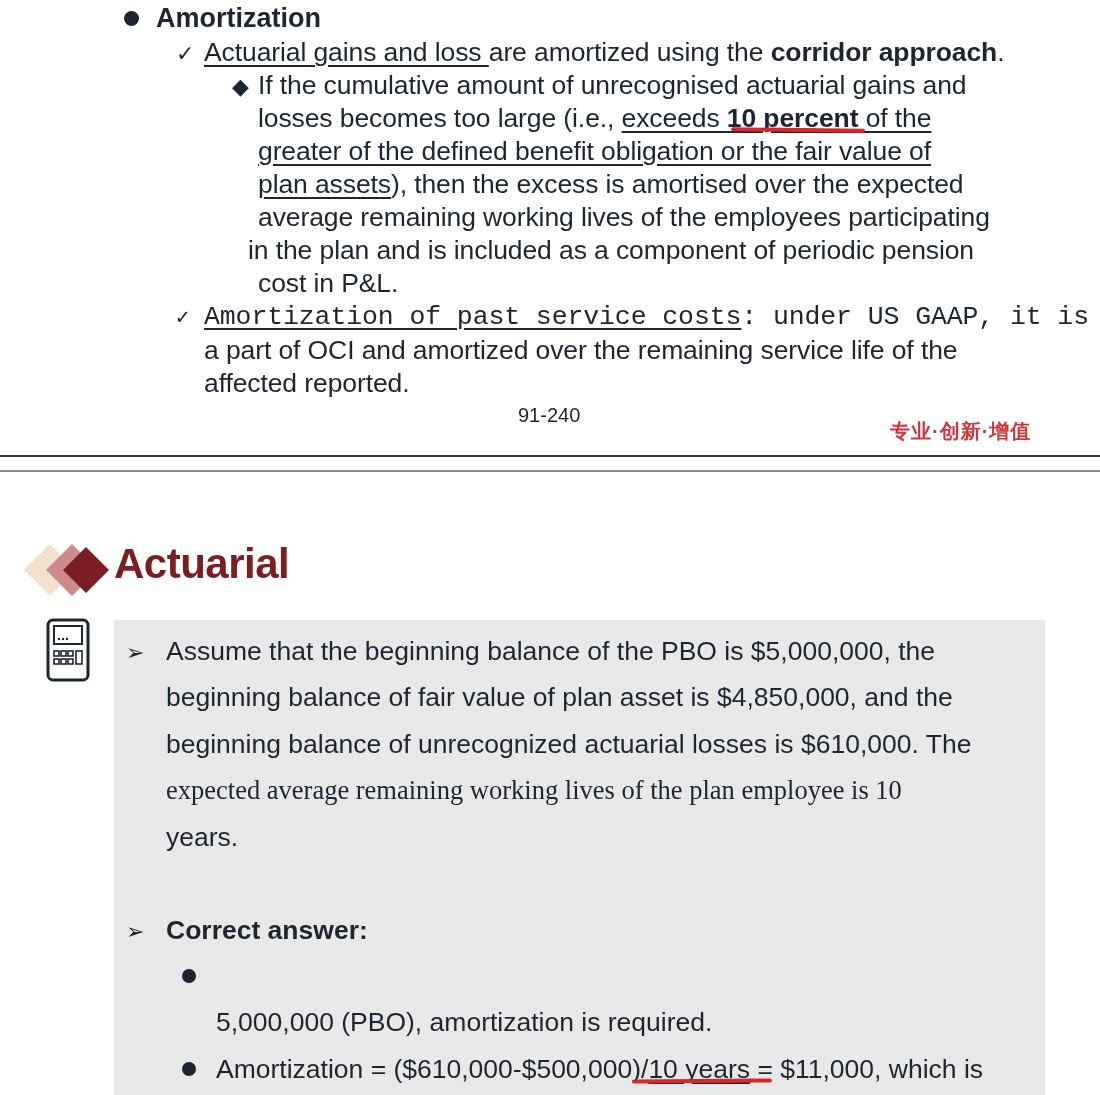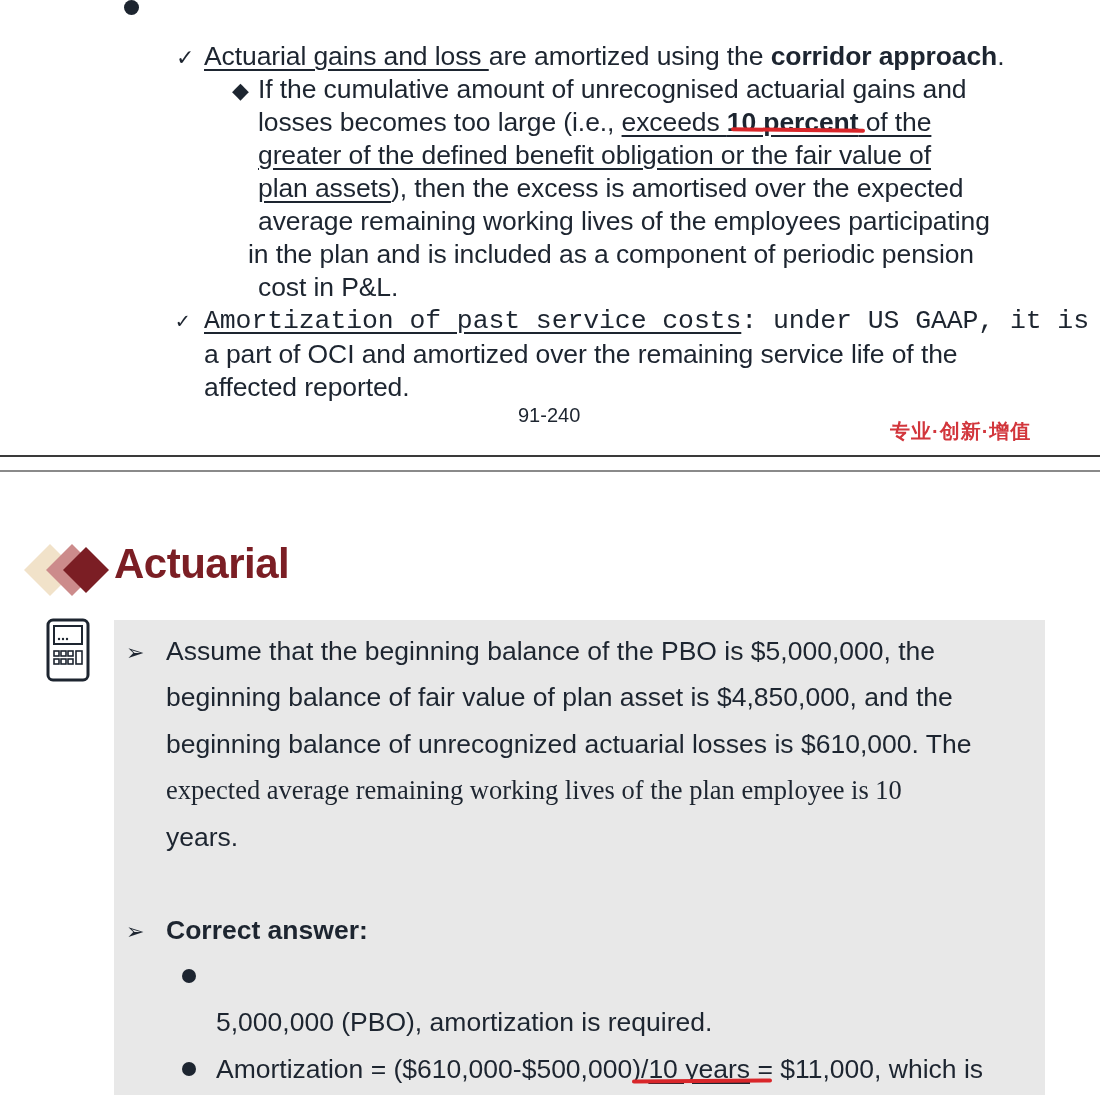--- a/index.html
+++ b/index.html
@@ -13,21 +13,21 @@
 
     
     .sec-title {
       left: 122px; top: 0px; font-size: 27px; font-weight: bold; line-height: 36px;
       display: flex; align-items: center;
     }
     .sec-title .dot {
       width: 15px; height: 15px; border-radius: 50%; background: #1d2530;
       display: inline-block; margin-right: 17px; margin-left: 2px;
     }
-    .line { font-size: 26.5px; line-height: 40px; white-space: nowrap; letter-spacing: -0.1px; }
+    .line { font-size: 26.5px; line-height: 33px; white-space: nowrap; letter-spacing: -0.1px; }
     .u { text-decoration: underline; text-decoration-thickness: 1.5px; text-underline-offset: 4px; }
     .b { font-weight: bold; }
     .check { display: inline-block; width: 28px; font-size: 22px; }
     .diamond { display: inline-block; font-size: 22px; width: 26px; }
     .red-squiggle {
       position: absolute; height: 4px; background: #d9262a; border-radius: 3px;
       transform: rotate(0.6deg);
     }
     .page-num { left: 518px; top: 404px; font-size: 20px; color: #1d2530; }
     .slogan { left: 890px; top: 418px; font-size: 20px; color: #d2363c; letter-spacing: 1px; font-weight: bold; }
@@ -49,20 +49,21 @@
     .bullet {
       display: inline-block; width: 14px; height: 14px; border-radius: 50%; background: #1d2530;
       margin-right: 20px; vertical-align: middle; position: relative; top: -2px;
     }
   </style>
 </head>
 <body>
 
 <div class="abs sec-title">
   <span class="dot"></span>
+  <span>Amortization</span>
 </div>
 
 <div class="abs line" style="left:176px; top:36px;">
   <span class="check">✓</span><span class="u">Actuarial gains and loss </span><span>are amortized using the </span><span class="b">corridor approach</span><span>.</span>
 </div>
 
 <div class="abs line" style="left:232px; top:69px;">
   <span class="diamond">◆</span><span>If the cumulative amount of unrecognised actuarial gains and</span>
 </div>
 <div class="abs line" style="left:258px; top:102px;">

